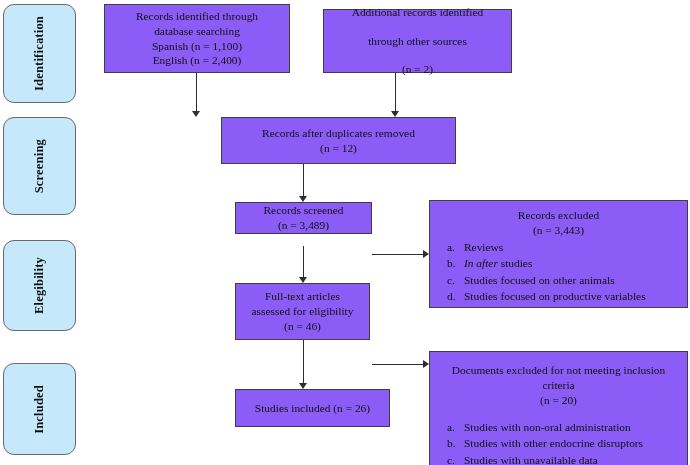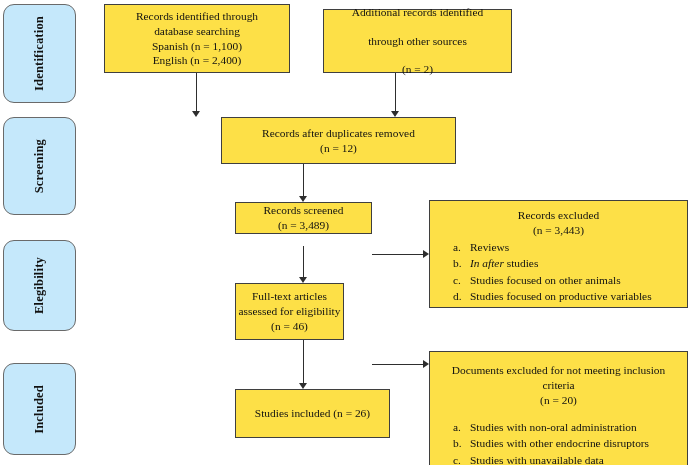--- a/index.html
+++ b/index.html
@@ -29,31 +29,31 @@
     font-size:12.5px;
     letter-spacing:.2px;
     line-height:1;
     color:#111;
     white-space:nowrap;
   }
 
   
   .box{
     position:absolute;
-    background:#fde047;
+    background:#8b5cf6;
     border:1.1px solid #3f3f3f;
     box-sizing:border-box;
     display:flex;
     flex-direction:column;
     align-items:center;
     justify-content:center;
     text-align:center;
     font-size:11.4px;
     line-height:1.30;
-    padding:2px 14px;
+    padding:2px 8px;
   }
   .box .ln{display:block;white-space:nowrap;}
 
   
   .box.excl{justify-content:flex-end;padding-top:7px;}
   .excl .hdr{width:100%;text-align:center;}
   .excl .hdr .ln{display:block;white-space:normal;}
   .excl ol{
     list-style:none;
     margin:0;padding:0;
@@ -168,21 +168,21 @@
         <span class="mk">c.</span>
         <span class="tx">Studies focused on other animals</span>
       </li>
       <li>
         <span class="mk">d.</span>
         <span class="tx">Studies focused on productive variables</span>
       </li>
     </ol>
   </div>
 
-  <div class="box" style="left:235px;top:283px;width:109px;height:57px;">
+  <div class="box" style="left:235px;top:283px;width:135px;height:57px;">
     <span class="ln">Full-text articles</span>
     <span class="ln">assessed for eligibility</span>
     <span class="ln">(n = 46)</span>
   </div>
 
   <div class="vline" style="left:303px;top:340px;height:44px;"></div>
   <div class="arrow-down" style="left:299px;top:383px;"></div>
   <div class="hline" style="left:372px;top:364px;width:52px;"></div>
   <div class="arrow-right" style="left:423px;top:360px;"></div>
 
@@ -206,17 +206,17 @@
         <span class="mk">c.</span>
         <span class="tx">Studies with unavailable data</span>
       </li>
       <li>
         <span class="mk">d.</span>
         <span class="tx">Uncontrolled studies</span>
       </li>
     </ol>
   </div>
 
-  <div class="box" style="left:235px;top:389px;width:155px;height:49px;">
+  <div class="box" style="left:235px;top:389px;width:155px;height:38px;">
     <span class="ln">Studies included (n = 26)</span>
   </div>
 
 </div>
 
 </body></html>

